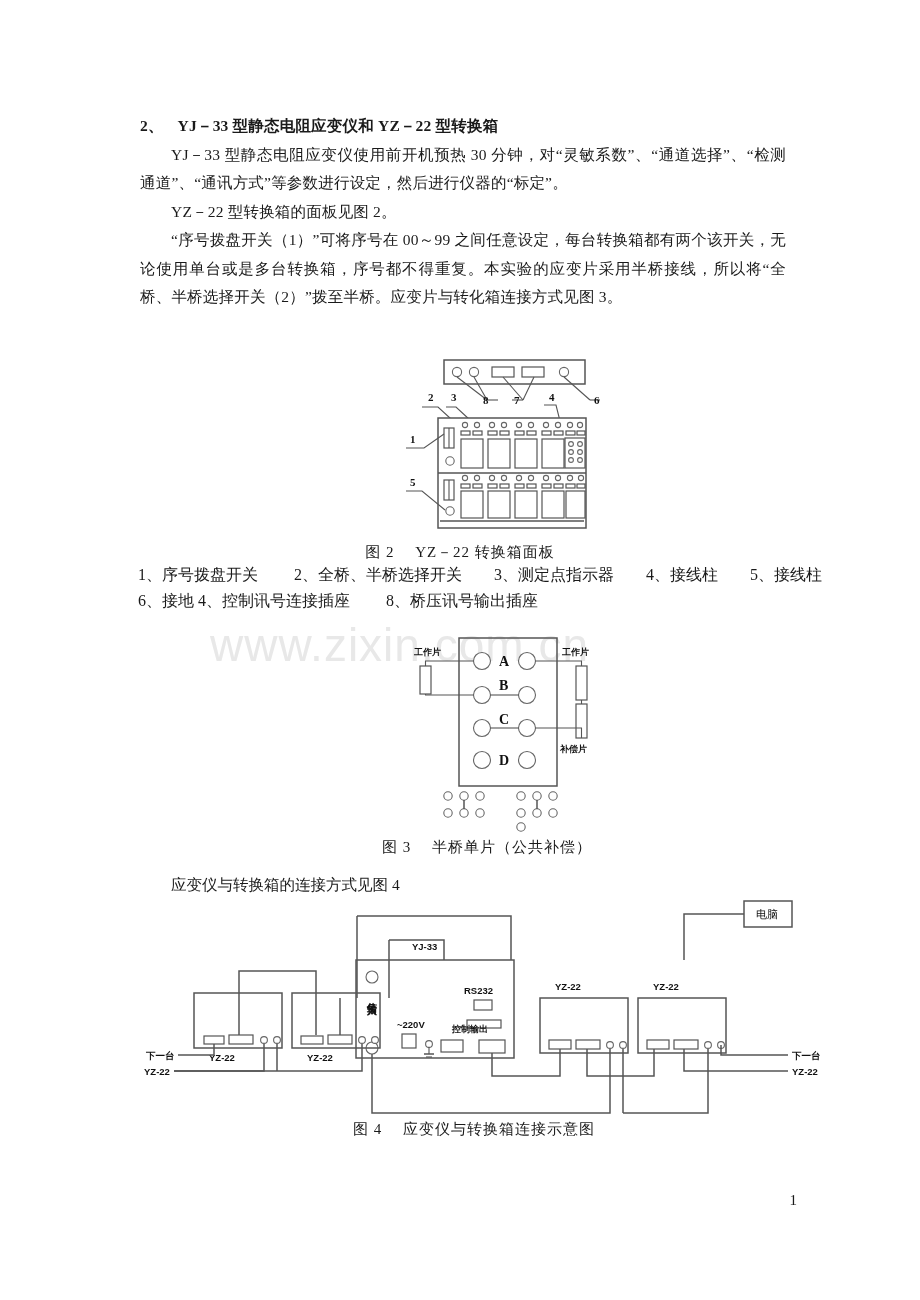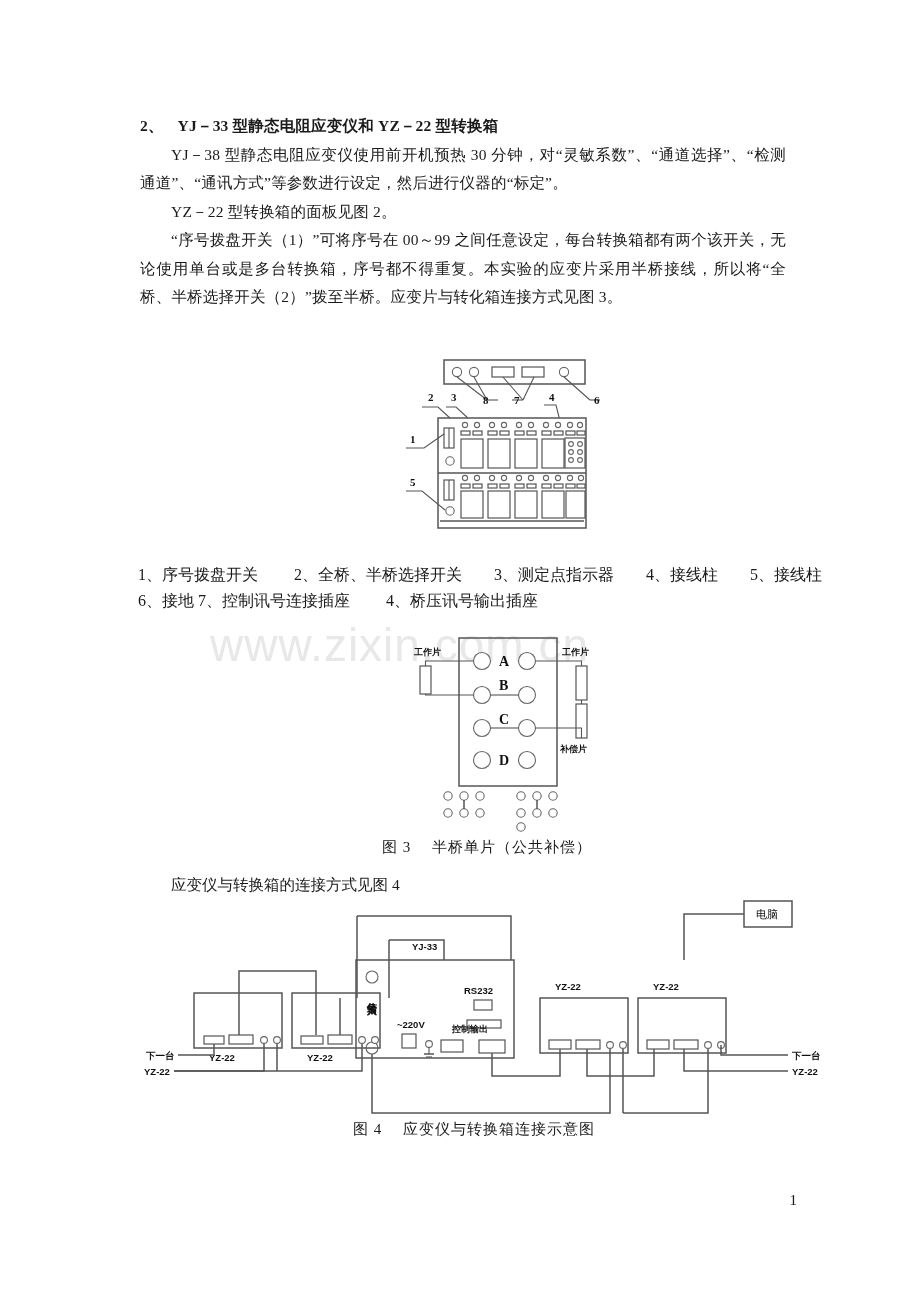--- a/index.html
+++ b/index.html
@@ -64,21 +64,21 @@
 <body>
 
 <div class="page">
 
   <div class="watermark">www.zixin.com.cn</div>
 
   <div class="textblock">
     <p class="para">
       <b>2、</b><span style="display:inline-block;width:0.9em"></span><b>YJ－33 型静态电阻应变仪和 YZ－22 型转换箱</b>
     </p>
-    <p class="para indent">YJ－38 型静态电阻应变仪使用前开机预热 30 分钟，对“灵敏系数”、“通道选择”、“检测通道”、“通讯方式”等参数进行设定，然后进行仪器的“标定”。</p>
+    <p class="para indent">YJ－33 型静态电阻应变仪使用前开机预热 30 分钟，对“灵敏系数”、“通道选择”、“检测通道”、“通讯方式”等参数进行设定，然后进行仪器的“标定”。</p>
     <p class="para indent">YZ－22 型转换箱的面板见图 2。</p>
     <p class="para indent">“序号拨盘开关（1）”可将序号在 00～99 之间任意设定，每台转换箱都有两个该开关，无论使用单台或是多台转换箱，序号都不得重复。本实验的应变片采用半桥接线，所以将“全桥、半桥选择开关（2）”拨至半桥。应变片与转化箱连接方式见图 3。</p>
   </div>
 
   <div class="fig" style="left:404px; top:358px;">
     <svg width="215" height="185" viewBox="0 0 215 185">
 
       <rect class="bx2" x="40" y="2" width="141" height="24"></rect>
       <circle class="cir" cx="53" cy="14" r="4.6"></circle>
       <circle class="cir" cx="70" cy="14" r="4.6"></circle>
@@ -200,24 +200,25 @@
           <circle class="cir" cx="166" cy="120" r="2.6"></circle>
             <circle class="cir" cx="177" cy="120" r="2.6"></circle>
           <rect class="bx" x="162" y="126" width="9" height="4"></rect>
             <rect class="bx" x="173" y="126" width="8" height="4"></rect>
           <rect class="bx" x="162" y="133" width="19" height="27"></rect>
         </g>
       </g>
     </svg>
   </div>
 
+  <div class="caption" style="top:543px;">图 2　 YZ－22 转换箱面板</div>
 
   <div class="legend">
     <div class="legend-line">1、序号拨盘开关　　 2、全桥、半桥选择开关　　3、测定点指示器　　4、接线柱　　5、接线柱</div>
-    <div class="legend-line">6、接地 7、控制讯号连接插座　　 4、桥压讯号输出插座</div>
+    <div class="legend-line">6、接地 4、控制讯号连接插座　　 8、桥压讯号输出插座</div>
   </div>
 
   <div class="fig" style="left:404px; top:628px;">
     <svg width="215" height="200" viewBox="0 0 215 200">
 
       <rect class="bx2" x="55" y="10" width="98" height="148" style="fill:none"></rect>
 
       <circle class="cir" cx="78" cy="33" r="8.5"></circle>
       <circle class="cir" cx="123" cy="33" r="8.5"></circle>
       <text class="big" x="95" y="38">A</text>

